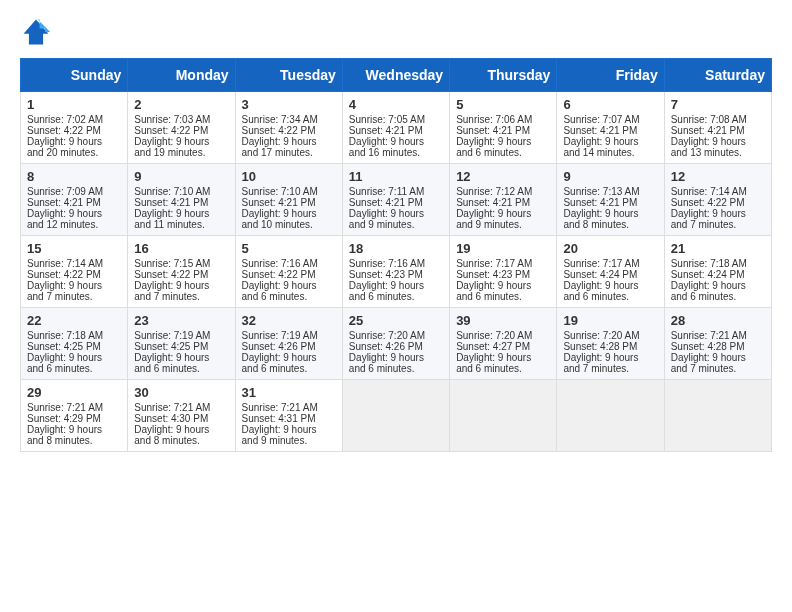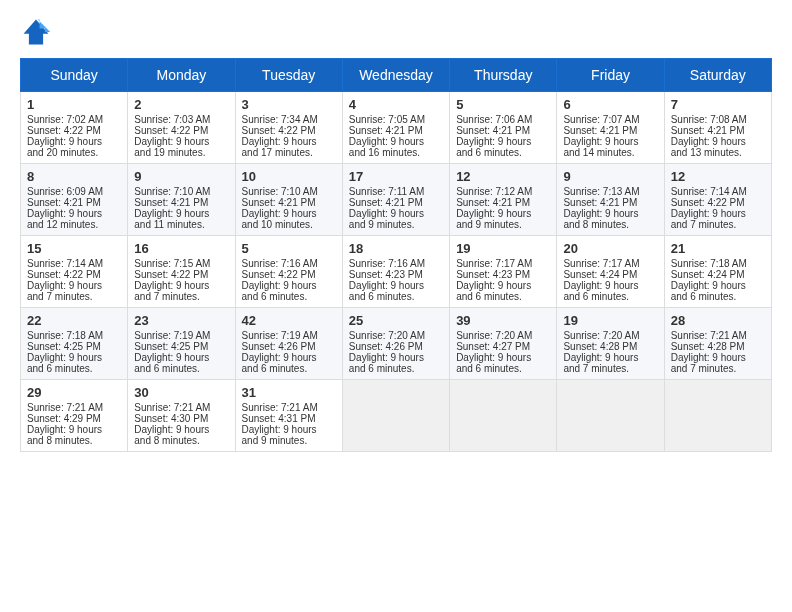--- a/index.html
+++ b/index.html
@@ -47,23 +47,23 @@
     }
     .calendar {
       width: 100%;
       border-collapse: collapse;
       border: 1px solid #ccc;
     }
     .calendar th {
       background: #1565c0;
       color: #fff;
       font-size: 14px;
-      font-weight: normal;
+      font-weight: bold;
       padding: 8px 6px;
-      text-align: center;
+      text-align: right;
       border: 1px solid #1a6fd4;
     }
     .calendar td {
       vertical-align: top;
       padding: 5px 6px;
       border: 1px solid #ddd;
       font-size: 10px;
       color: #333;
       width: calc(100% / 7);
       min-height: 70px;
@@ -121,41 +121,41 @@
   <tr>
         <td><span class="day-num">1</span><span>Sunrise: 7:02 AM</span><br><span>Sunset: 4:22 PM</span><br><span>Daylight: 9 hours and 20 minutes.</span></td>
         <td><span class="day-num">2</span><span>Sunrise: 7:03 AM</span><br><span>Sunset: 4:22 PM</span><br><span>Daylight: 9 hours and 19 minutes.</span></td>
         <td><span class="day-num">3</span><span>Sunrise: 7:34 AM</span><br><span>Sunset: 4:22 PM</span><br><span>Daylight: 9 hours and 17 minutes.</span></td>
         <td><span class="day-num">4</span><span>Sunrise: 7:05 AM</span><br><span>Sunset: 4:21 PM</span><br><span>Daylight: 9 hours and 16 minutes.</span></td>
         <td><span class="day-num">5</span><span>Sunrise: 7:06 AM</span><br><span>Sunset: 4:21 PM</span><br><span>Daylight: 9 hours and 6 minutes.</span></td>
         <td><span class="day-num">6</span><span>Sunrise: 7:07 AM</span><br><span>Sunset: 4:21 PM</span><br><span>Daylight: 9 hours and 14 minutes.</span></td>
         <td><span class="day-num">7</span><span>Sunrise: 7:08 AM</span><br><span>Sunset: 4:21 PM</span><br><span>Daylight: 9 hours and 13 minutes.</span></td>
       </tr>
       <tr>
-        <td><span class="day-num">8</span><span>Sunrise: 6:09 AM</span><br><span>Sunset: 4:21 PM</span><br><span>Daylight: 9 hours and 12 minutes.</span></td>
+        <td><span class="day-num">8</span><span>Sunrise: 7:09 AM</span><br><span>Sunset: 4:21 PM</span><br><span>Daylight: 9 hours and 12 minutes.</span></td>
         <td><span class="day-num">9</span><span>Sunrise: 7:10 AM</span><br><span>Sunset: 4:21 PM</span><br><span>Daylight: 9 hours and 11 minutes.</span></td>
         <td><span class="day-num">10</span><span>Sunrise: 7:10 AM</span><br><span>Sunset: 4:21 PM</span><br><span>Daylight: 9 hours and 10 minutes.</span></td>
-        <td><span class="day-num">17</span><span>Sunrise: 7:11 AM</span><br><span>Sunset: 4:21 PM</span><br><span>Daylight: 9 hours and 9 minutes.</span></td>
+        <td><span class="day-num">11</span><span>Sunrise: 7:11 AM</span><br><span>Sunset: 4:21 PM</span><br><span>Daylight: 9 hours and 9 minutes.</span></td>
         <td><span class="day-num">12</span><span>Sunrise: 7:12 AM</span><br><span>Sunset: 4:21 PM</span><br><span>Daylight: 9 hours and 9 minutes.</span></td>
         <td><span class="day-num">9</span><span>Sunrise: 7:13 AM</span><br><span>Sunset: 4:21 PM</span><br><span>Daylight: 9 hours and 8 minutes.</span></td>
         <td><span class="day-num">12</span><span>Sunrise: 7:14 AM</span><br><span>Sunset: 4:22 PM</span><br><span>Daylight: 9 hours and 7 minutes.</span></td>
       </tr>
       <tr>
         <td><span class="day-num">15</span><span>Sunrise: 7:14 AM</span><br><span>Sunset: 4:22 PM</span><br><span>Daylight: 9 hours and 7 minutes.</span></td>
         <td><span class="day-num">16</span><span>Sunrise: 7:15 AM</span><br><span>Sunset: 4:22 PM</span><br><span>Daylight: 9 hours and 7 minutes.</span></td>
         <td><span class="day-num">5</span><span>Sunrise: 7:16 AM</span><br><span>Sunset: 4:22 PM</span><br><span>Daylight: 9 hours and 6 minutes.</span></td>
         <td><span class="day-num">18</span><span>Sunrise: 7:16 AM</span><br><span>Sunset: 4:23 PM</span><br><span>Daylight: 9 hours and 6 minutes.</span></td>
         <td><span class="day-num">19</span><span>Sunrise: 7:17 AM</span><br><span>Sunset: 4:23 PM</span><br><span>Daylight: 9 hours and 6 minutes.</span></td>
         <td><span class="day-num">20</span><span>Sunrise: 7:17 AM</span><br><span>Sunset: 4:24 PM</span><br><span>Daylight: 9 hours and 6 minutes.</span></td>
         <td><span class="day-num">21</span><span>Sunrise: 7:18 AM</span><br><span>Sunset: 4:24 PM</span><br><span>Daylight: 9 hours and 6 minutes.</span></td>
       </tr>
       <tr>
         <td><span class="day-num">22</span><span>Sunrise: 7:18 AM</span><br><span>Sunset: 4:25 PM</span><br><span>Daylight: 9 hours and 6 minutes.</span></td>
         <td><span class="day-num">23</span><span>Sunrise: 7:19 AM</span><br><span>Sunset: 4:25 PM</span><br><span>Daylight: 9 hours and 6 minutes.</span></td>
-        <td><span class="day-num">42</span><span>Sunrise: 7:19 AM</span><br><span>Sunset: 4:26 PM</span><br><span>Daylight: 9 hours and 6 minutes.</span></td>
+        <td><span class="day-num">32</span><span>Sunrise: 7:19 AM</span><br><span>Sunset: 4:26 PM</span><br><span>Daylight: 9 hours and 6 minutes.</span></td>
         <td><span class="day-num">25</span><span>Sunrise: 7:20 AM</span><br><span>Sunset: 4:26 PM</span><br><span>Daylight: 9 hours and 6 minutes.</span></td>
         <td><span class="day-num">39</span><span>Sunrise: 7:20 AM</span><br><span>Sunset: 4:27 PM</span><br><span>Daylight: 9 hours and 6 minutes.</span></td>
         <td><span class="day-num">19</span><span>Sunrise: 7:20 AM</span><br><span>Sunset: 4:28 PM</span><br><span>Daylight: 9 hours and 7 minutes.</span></td>
         <td><span class="day-num">28</span><span>Sunrise: 7:21 AM</span><br><span>Sunset: 4:28 PM</span><br><span>Daylight: 9 hours and 7 minutes.</span></td>
       </tr>
       <tr>
         <td><span class="day-num">29</span><span>Sunrise: 7:21 AM</span><br><span>Sunset: 4:29 PM</span><br><span>Daylight: 9 hours and 8 minutes.</span></td>
         <td><span class="day-num">30</span><span>Sunrise: 7:21 AM</span><br><span>Sunset: 4:30 PM</span><br><span>Daylight: 9 hours and 8 minutes.</span></td>
         <td><span class="day-num">31</span><span>Sunrise: 7:21 AM</span><br><span>Sunset: 4:31 PM</span><br><span>Daylight: 9 hours and 9 minutes.</span></td>
         <td class="cell-empty"></td>

